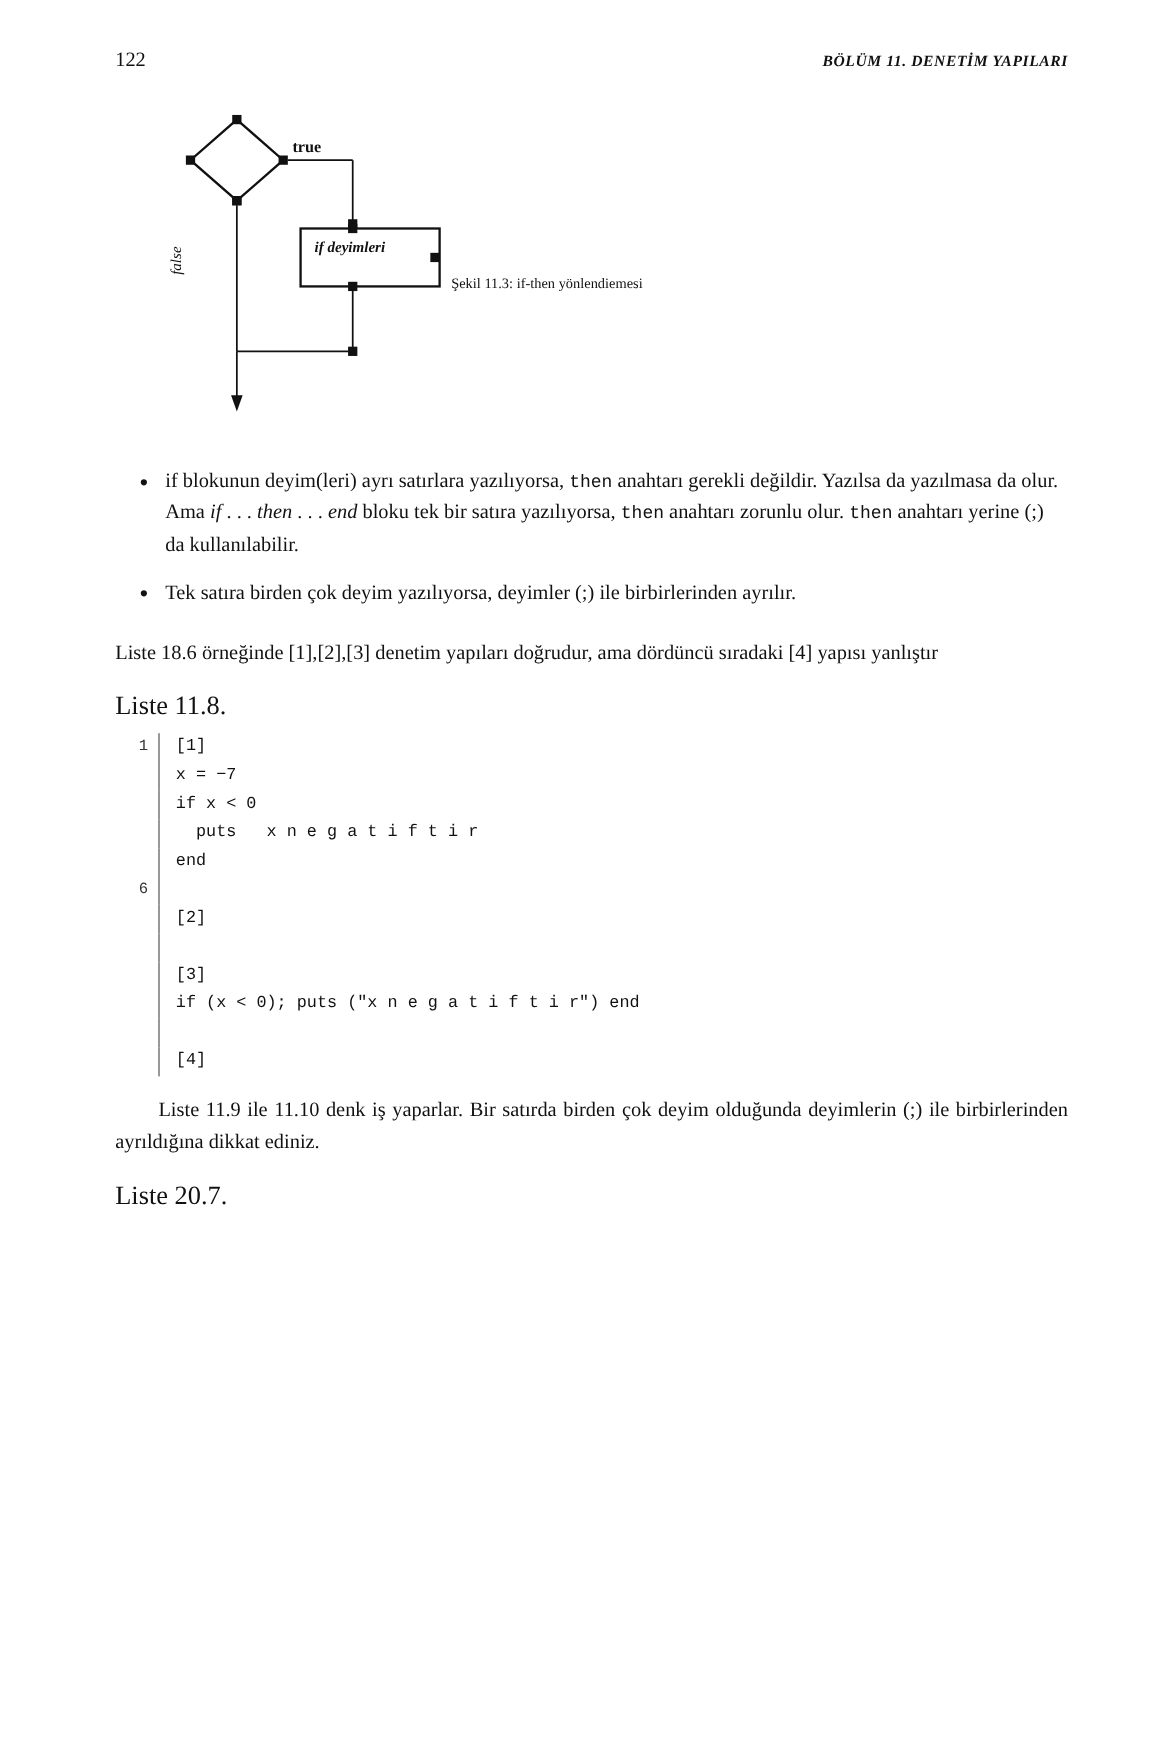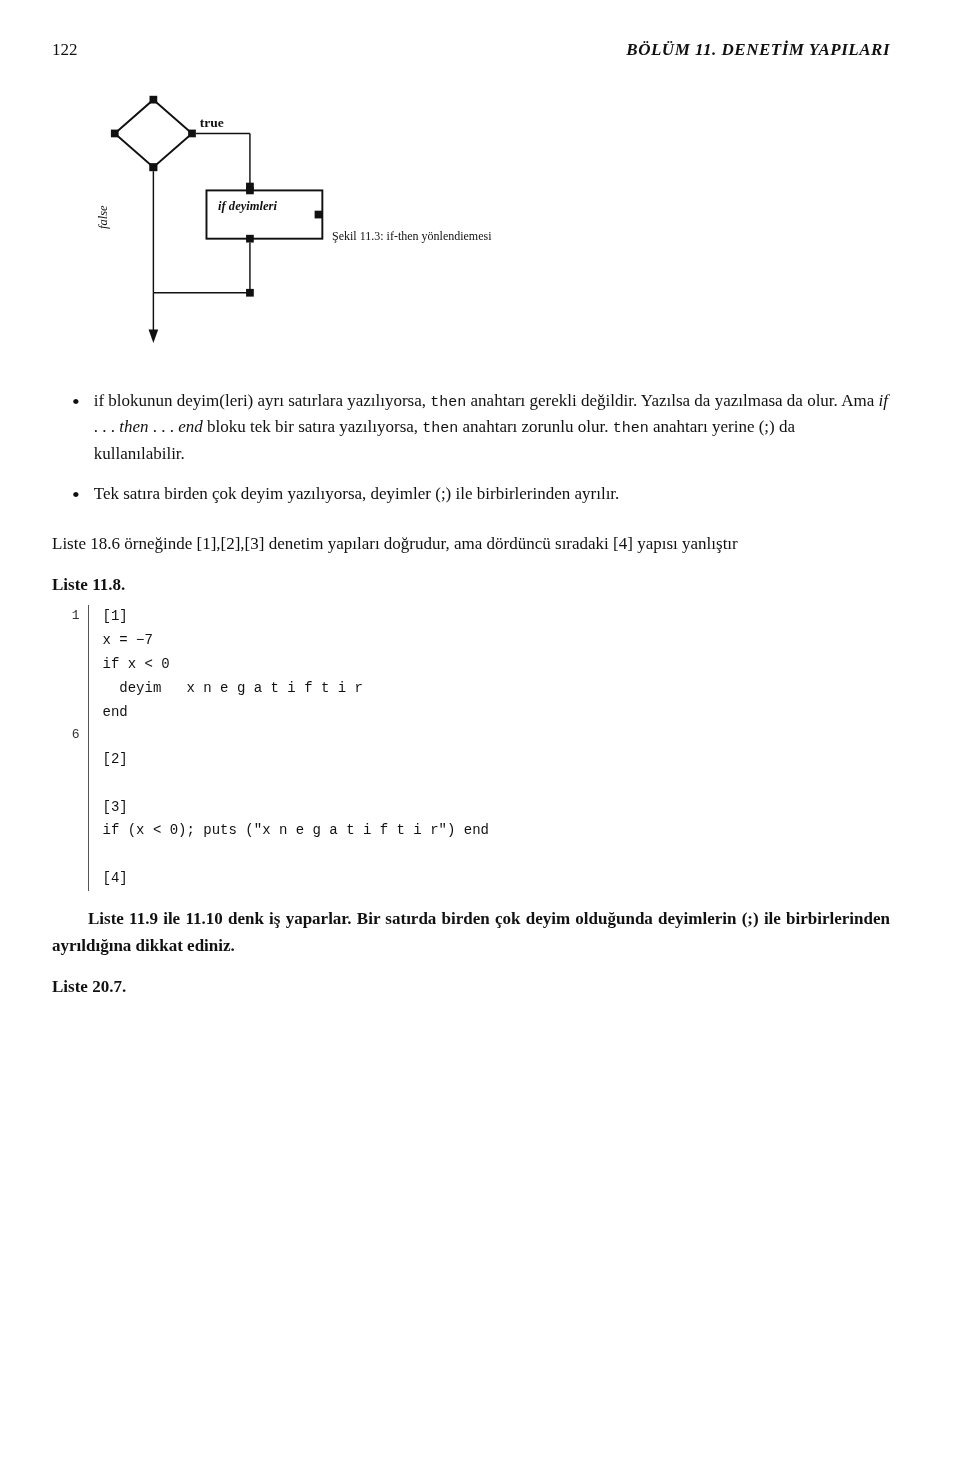--- a/index.html
+++ b/index.html
@@ -7,37 +7,37 @@
       background: #fff;
       font-family: "Times New Roman", Times, serif;
       font-size: 17px;
       color: #111;
       width: 960px;
       min-height: 1470px;
       position: relative;
     }
 
     .page {
-      padding: 40px 70px 40px 52px;
+      padding: 40px 70px 40px 96px;
       position: relative;
     }
 
     
     .page-header {
       display: flex;
       justify-content: space-between;
       align-items: baseline;
       margin-bottom: 30px;
       border-bottom: none;
     }
     .page-number {
       font-size: 17px;
     }
     .chapter-title {
-      font-size: 17px;
+      font-size: 13px;
       font-style: italic;
       font-weight: bold;
       letter-spacing: 0.5px;
     }
 
     
     .figure-container {
       display: flex;
       flex-direction: row;
       align-items: center;
@@ -85,22 +85,22 @@
 
     
     .para {
       line-height: 1.6;
       margin-bottom: 10px;
       text-align: justify;
     }
 
     
     .section-label {
-      font-weight: bold;
-      font-size: 17px;
+      font-weight: normal;
+      font-size: 22px;
       margin: 18px 0 10px 0;
     }
 
     
     em { }
 
     .code-table {
       width: 100%;
       border-collapse: collapse;
       font-family: "Courier New", Courier, monospace;
@@ -211,21 +211,21 @@
         <tr>
           <td class="ln"></td>
           <td class="code">x = −7</td>
         </tr>
         <tr>
           <td class="ln"></td>
           <td class="code">if x &lt; 0</td>
         </tr>
         <tr>
           <td class="ln"></td>
-          <td class="code">  deyim   x n e g a t i f t i r</td>
+          <td class="code">  puts   x n e g a t i f t i r</td>
         </tr>
         <tr>
           <td class="ln"></td>
           <td class="code">end</td>
         </tr>
         <tr>
           <td class="ln">6</td>
           <td class="code"> </td>
         </tr>
         <tr>
@@ -249,19 +249,19 @@
           <td class="code"> </td>
         </tr>
         <tr>
           <td class="ln"></td>
           <td class="code">[4]</td>
         </tr>
       </tbody>
     </table>
   </div>
 
-  <p class="para" style="margin-top: 10px; text-indent: 36px; font-weight: bold;">
+  <p class="para" style="margin-top: 10px; text-indent: 36px;">
     Liste 11.9 ile 11.10 denk iş yaparlar. Bir satırda birden çok deyim olduğunda deyimlerin (;) ile birbirlerinden ayrıldığına dikkat ediniz.
   </p>
 
   <div class="section-label">Liste 20.7.</div>
 
 </div>
 
 </body></html>

